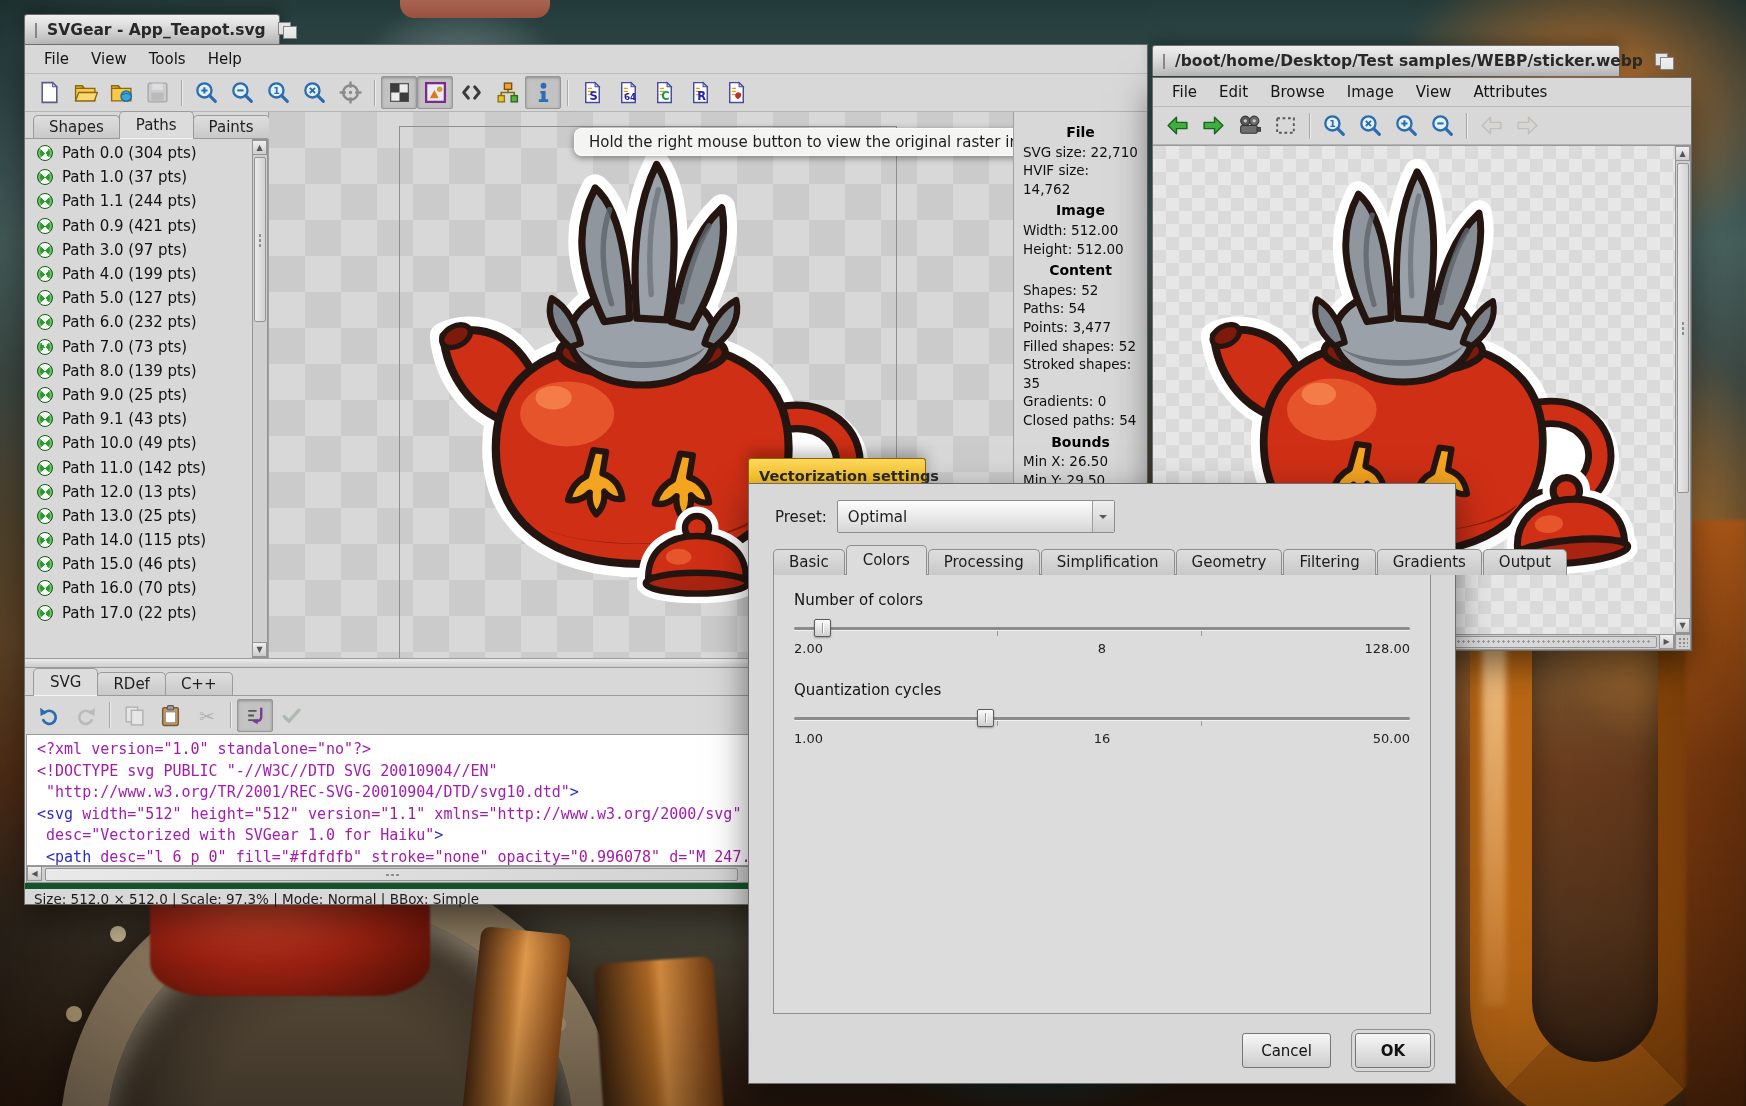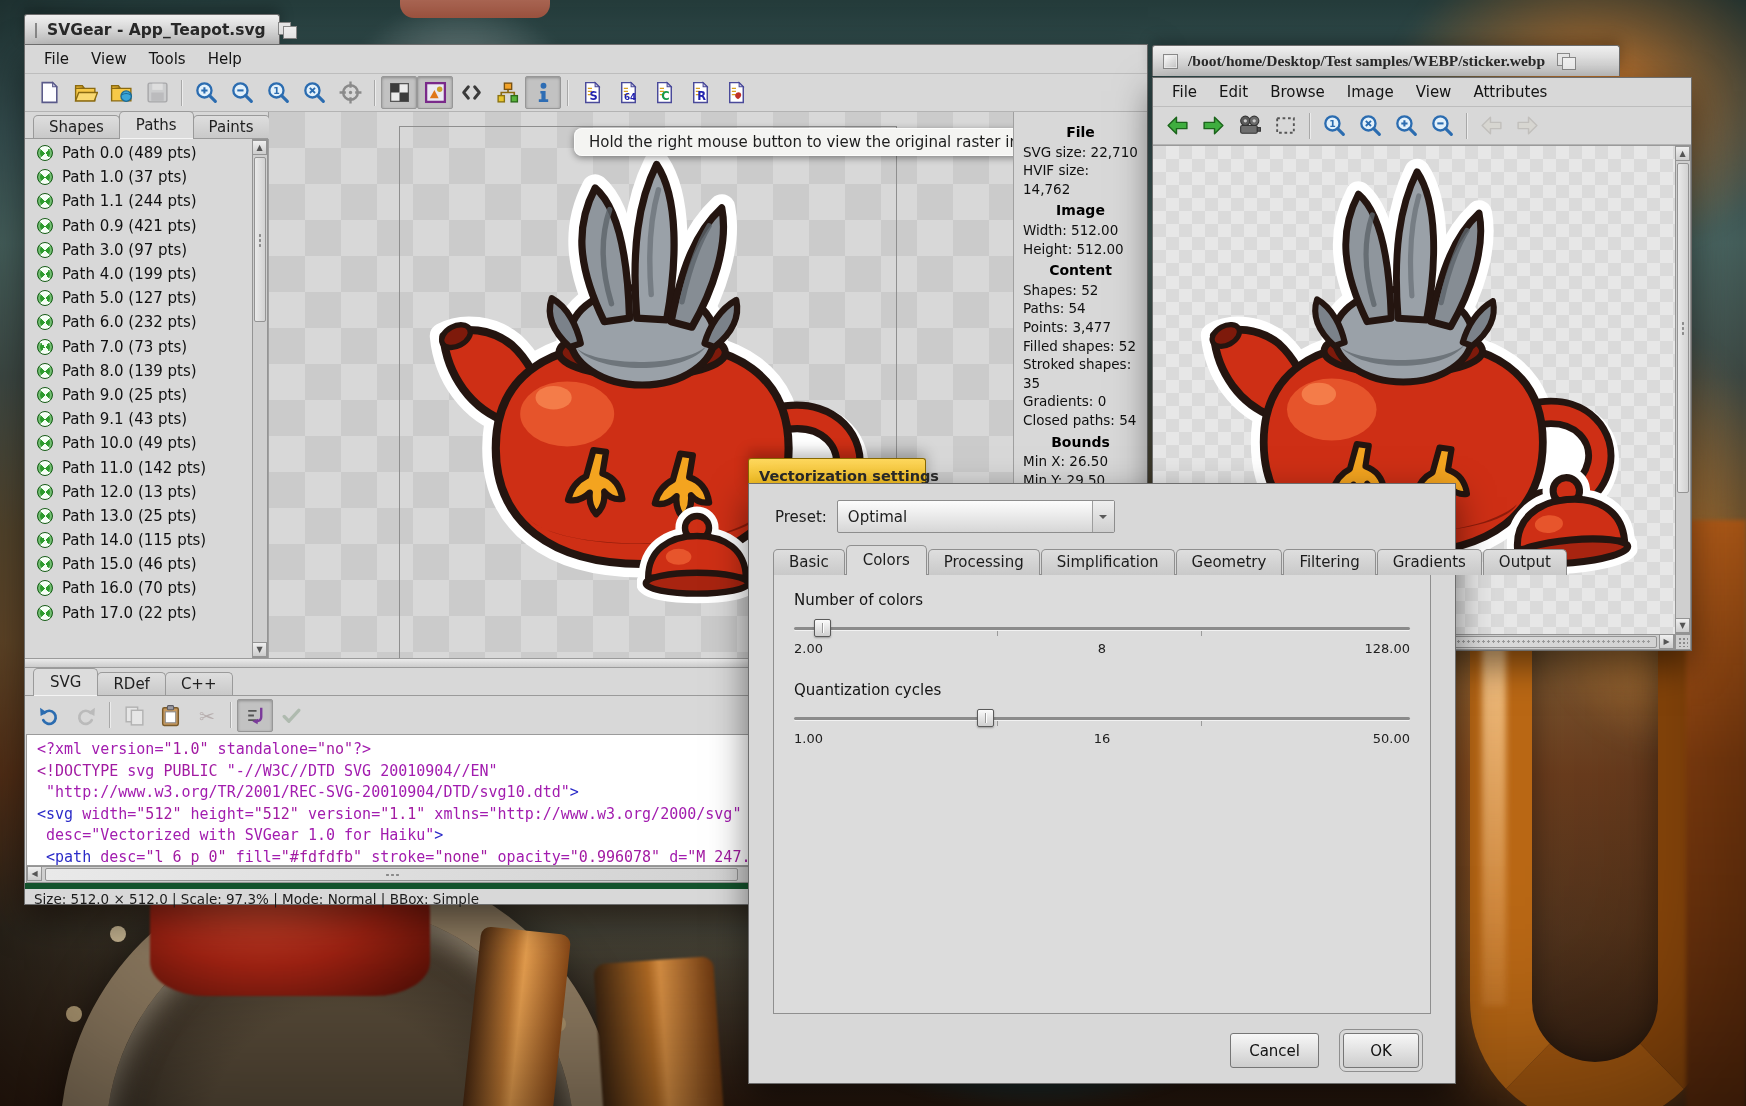--- a/index.html
+++ b/index.html
@@ -88,21 +88,21 @@
   #splitter { height:10px; background:linear-gradient(#eaeaea,#cccccc); border-top:1px solid #9b9b9b; border-bottom:1px solid #9b9b9b; }
   #code-tabs-row { height:28px; }
   #code-toolbar { border-bottom:none; height:38px; }
   #code-area { height:132px; margin:0 1px; background:#ffffff; border:1px solid #9b9b9b; padding:4px 10px; overflow:hidden;
     font-family:"DejaVu Sans Mono","Liberation Mono",monospace; font-size:15px; line-height:21.5px; white-space:pre; }
   .cg { color:#a21caf; } .cm { color:#a21ba2; } .cb { color:#2b2bc8; }
   #code-hscroll { height:17px; margin:0 1px; }
   #status-bar { height:21px; border-top:6px solid #14532d; font-size:13.5px; padding:2px 9px; color:#1b1b1b; background:#d8d8d8; }
 
   
-  #viewer-tab { left:1152px; top:45px; width:468px;font-family:Liberation Serif, serif; }
+  #viewer-tab { left:1152px; top:45px; width:468px; }
   #viewer-win { left:1152px; top:77px; width:540px; height:574px; display:flex; flex-direction:column; }
   #viewer-body { flex:1; display:flex; min-height:0; }
   #viewer-canvas { flex:1; position:relative; overflow:hidden; border-top:1px solid #9a9a9a;
     background:conic-gradient(#e7e7e7 0 25%,#dadada 0 50%,#e7e7e7 0 75%,#dadada 0); background-size:26px 26px; }
   #viewer-vsb { width:16px; }
   #viewer-bottom { height:16px; display:flex; }
   #viewer-hsb { flex:1; }
   #viewer-corner { width:16px; background:#cfcfcf; border:1px solid #949494; position:relative; }
   #viewer-corner::after { content:""; position:absolute; inset:2px; background:radial-gradient(circle,#8a8a8a 1px,transparent 1.2px); background-size:4px 4px; }
 
@@ -121,23 +121,23 @@
   #dlg-frame { margin:-1px 24px 0; height:440px; border:1px solid #8f8f8f; padding:16px 20px; background:#dcdcdc; }
   .slider { margin-bottom:24px; }
   .slider .slabel { font-size:15px; color:#141414; }
   .strack { position:relative; height:20px; margin-top:9px; }
   .sline { position:absolute; left:0; right:0; top:9px; height:3px; background:#8b8b8b; box-shadow:0 1px 0 #f2f2f2; border-radius:2px; }
   .stick { position:absolute; top:13px; width:1px; height:5px; background:#9a9a9a; }
   .sthumb { position:absolute; top:1px; width:17px; height:18px; background:linear-gradient(#fbfbfb,#cfcfcf); border:1px solid #5a5a5a; border-radius:2px; box-shadow:0 1px 2px rgba(0,0,0,.3); }
   .sthumb::after { content:""; position:absolute; left:7px; top:3px; bottom:3px; width:1px; background:#9a9a9a; box-shadow:1px 0 0 #fff; }
   .slabels { position:relative; font-size:13px; color:#202020; margin-top:3px; height:16px; }
   .slabels .lmin { position:absolute; left:0; } .slabels .lmid { position:absolute; left:50%; transform:translateX(-50%); } .slabels .lmax { position:absolute; right:0; }
-  #dlg-buttons { position:absolute; right:36px; bottom:15px; display:flex; gap:24px; align-items:center; }
+  #dlg-buttons { position:absolute; right:24px; bottom:15px; display:flex; gap:24px; align-items:center; }
   .btn { min-width:76px; height:35px; padding:0 18px; font-size:15px; color:#111; background:linear-gradient(#f7f7f7,#cdcdcd); border:1px solid #767676; border-radius:3px; display:flex; align-items:center; justify-content:center; font-family:inherit; }
-  .btn.default { outline:1px solid #8f8f8f; outline-offset:3px; }
+  .btn.default { outline:1px solid #8f8f8f; outline-offset:3px;font-weight:bold; }
 
   svg text { font-family:"DejaVu Sans","Liberation Sans",sans-serif; }
 </style>
 </head>
 <body>
 
 <svg width="0" height="0" style="position:absolute" aria-hidden="true">
   <defs>
     <symbol id="sym-teapot" viewBox="0 0 520 520">
       <g stroke-linejoin="round" stroke-linecap="round">
@@ -368,21 +368,21 @@
     <div id="left-pane">
       <div class="ptabs" id="left-tabs">
           <span class="ptab">Shapes</span>
           <span class="ptab active">Paths</span>
           <span class="ptab">Paints</span>
         </div>
       <div id="left-body">
         <div id="path-list">
             <div class="plist-row">
               <span class="picon"></span>
-              <span>Path 0.0 (489 pts)</span>
+              <span>Path 0.0 (304 pts)</span>
             </div>
             <div class="plist-row">
               <span class="picon"></span>
               <span>Path 1.0 (37 pts)</span>
             </div>
             <div class="plist-row">
               <span class="picon"></span>
               <span>Path 1.1 (244 pts)</span>
             </div>
             <div class="plist-row">

